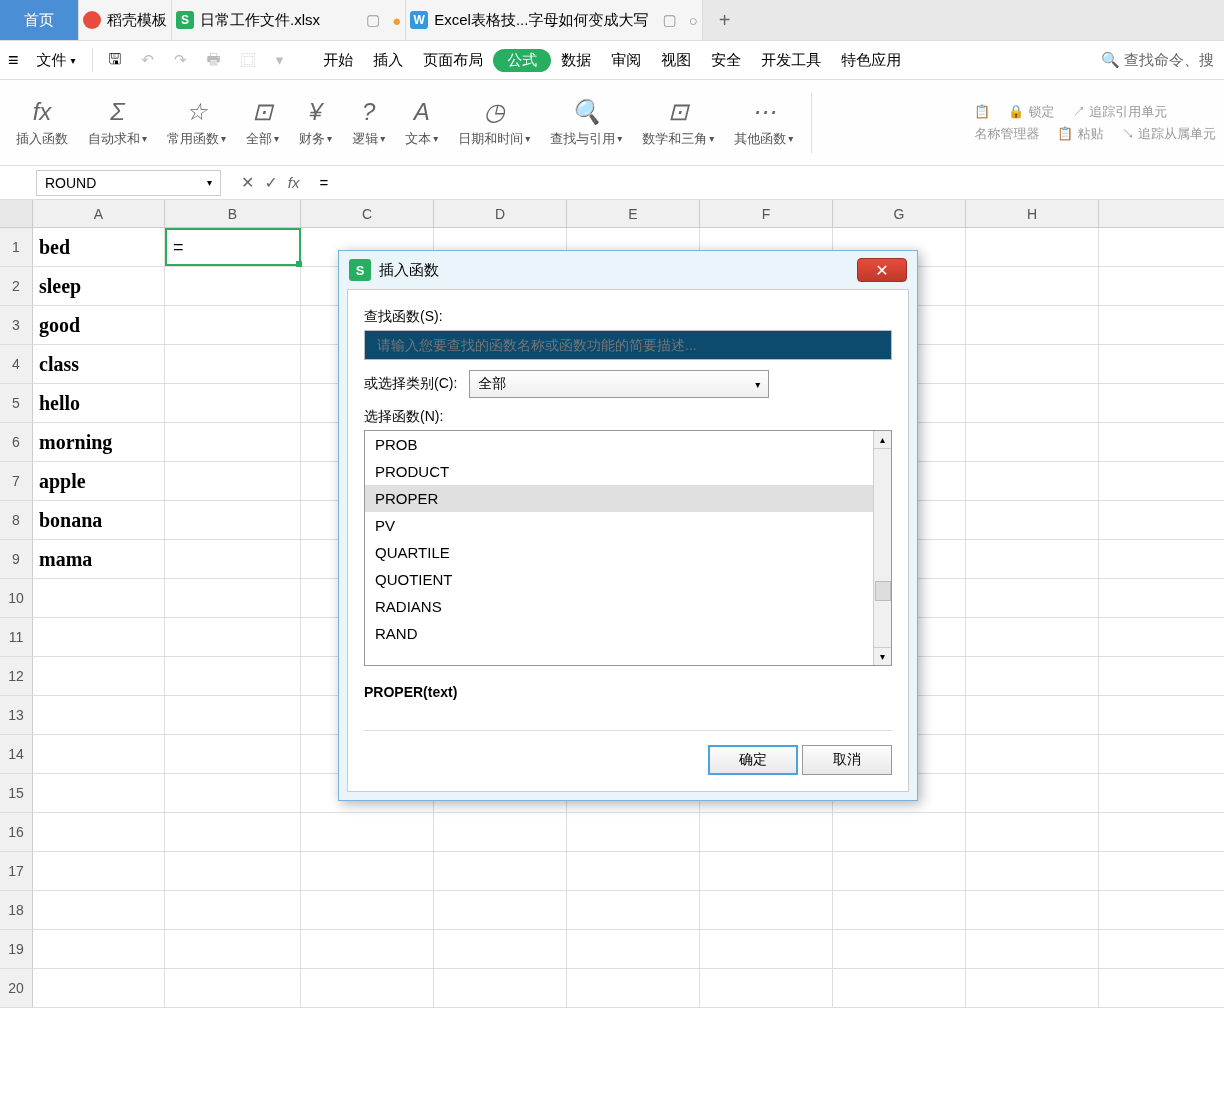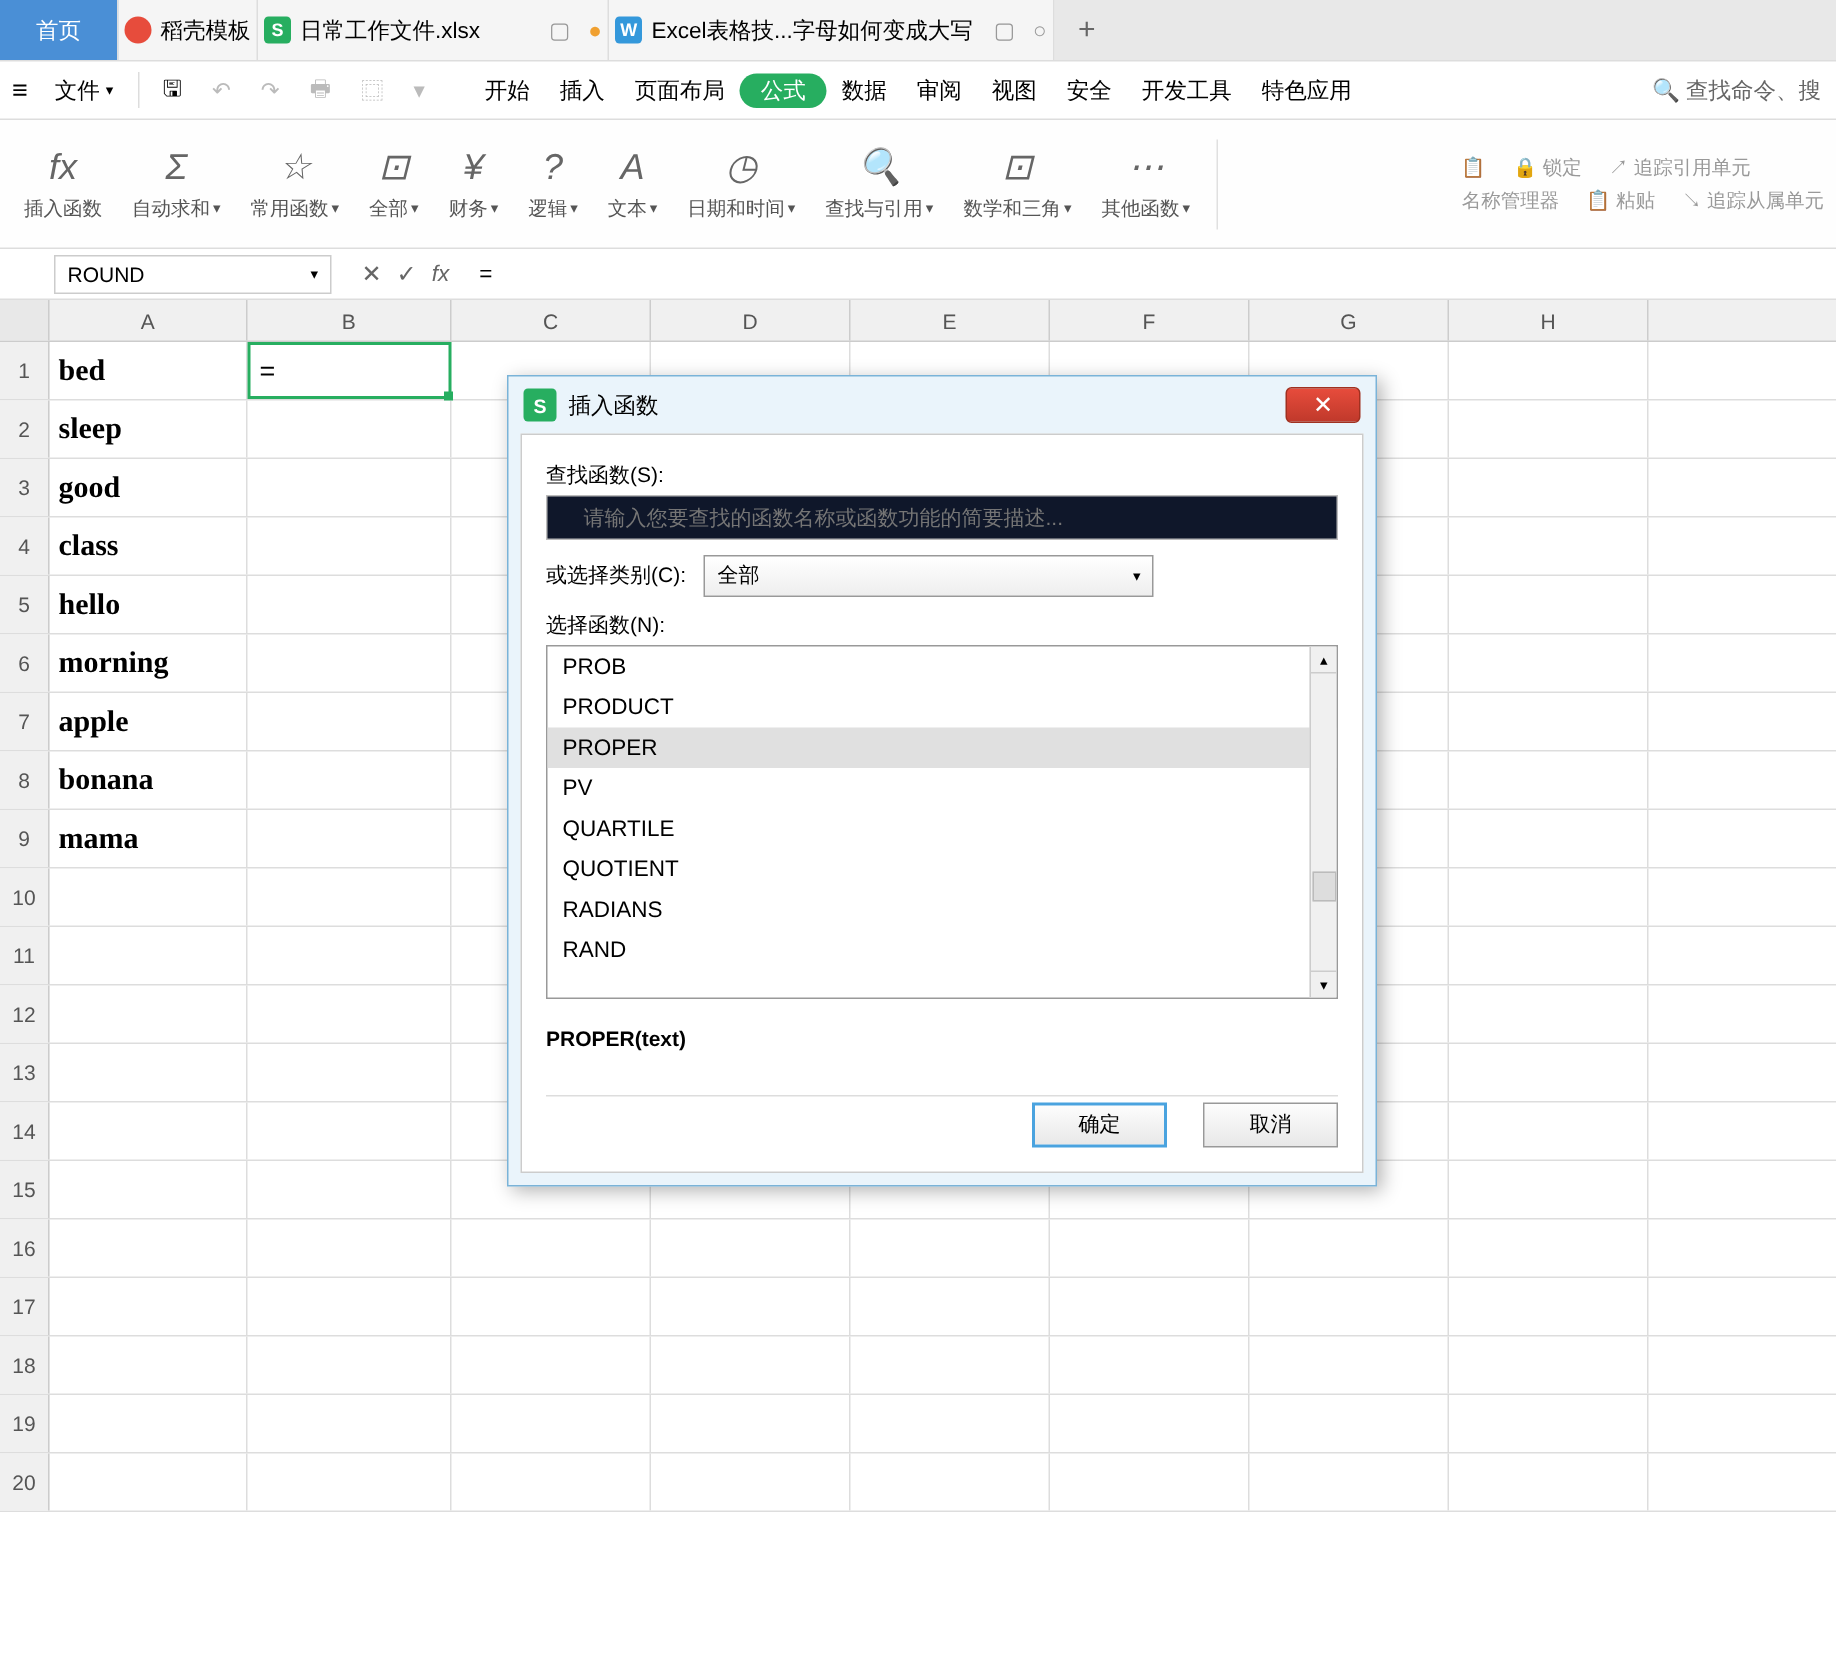--- a/index.html
+++ b/index.html
@@ -58,34 +58,34 @@
 
 .dialog { position: absolute; top: 250px; left: 338px; width: 580px; background: #eaf4fb; border: 1px solid #7ab3d8; box-shadow: 3px 3px 12px rgba(0,0,0,0.3); }
 .dialog-title { height: 38px; display: flex; align-items: center; padding: 0 10px; font-size: 15px; }
 .dialog-title .icon { width: 22px; height: 22px; background: #27ae60; border-radius: 3px; margin-right: 8px; display: inline-flex; align-items: center; justify-content: center; color: #fff; font-size: 13px; font-weight: bold; }
 .dialog-close { margin-left: auto; width: 50px; height: 24px; background: linear-gradient(#e74c3c,#c0392b); border-radius: 4px; color: #fff; display: flex; align-items: center; justify-content: center; font-size: 16px; border: 1px solid #a03020; }
 .dialog-body { background: #fff; margin: 0 8px 8px 8px; border: 1px solid #ccc; padding: 10px 16px 16px 16px; }
 .dlg-tabs { display: flex; border-bottom: 1px solid #ccc; margin-bottom: 12px; }
 .dlg-tab { padding: 6px 18px; border: 1px solid #ccc; border-bottom: none; background: #f5f5f5; font-size: 14px; position: relative; top: 1px; }
 .dlg-tab.active { background: #fff; border-bottom: 1px solid #fff; }
 .dlg-label { font-size: 14px; margin: 8px 0 4px 0; }
-.dlg-input { width: 100%; border: 1px solid #bbb; padding: 6px 24px; font-size: 14px; color: #999; background: #0f172a; }
+.dlg-input { width: 100%; border: 1px solid #bbb; padding: 6px 12px; font-size: 14px; color: #999; background: #0c4a6e; }
 .dlg-row { display: flex; align-items: center; gap: 12px; margin: 10px 0; }
 .dlg-select { flex: 1; border: 1px solid #999; padding: 4px 8px; background: linear-gradient(#fff,#eee); display: flex; justify-content: space-between; align-items: center; max-width: 300px; }
 .dlg-listbox { border: 1px solid #999; height: 236px; overflow: hidden; position: relative; }
 .dlg-list-item { padding: 5px 10px; font-size: 15px; }
 .dlg-list-item.selected { background: #e0e0e0; }
 .dlg-scrollbar { position: absolute; right: 0; top: 0; width: 18px; height: 100%; background: #f0f0f0; border-left: 1px solid #ccc; }
 .dlg-scroll-up { height: 18px; border-bottom: 1px solid #ccc; display: flex; align-items: center; justify-content: center; font-size: 10px; }
 .dlg-scroll-thumb { position: absolute; top: 150px; width: 16px; height: 20px; background: #ddd; border: 1px solid #bbb; left: 1px; }
 .dlg-scroll-down { position: absolute; bottom: 0; height: 18px; width: 100%; border-top: 1px solid #ccc; display: flex; align-items: center; justify-content: center; font-size: 10px; }
 .dlg-desc { margin-top: 18px; font-size: 14px; }
 .dlg-desc-title { font-weight: bold; margin-bottom: 10px; }
 .dlg-desc-text { line-height: 1.7; }
-.dlg-buttons { display: flex; justify-content: flex-end; gap: 24px; margin-top: 30px; border-top: 1px solid #ddd; padding-top: 4px; }
+.dlg-buttons { display: flex; justify-content: flex-end; gap: 4px; margin-top: 30px; border-top: 1px solid #ddd; padding-top: 14px; }
 .dlg-btn { width: 90px; height: 30px; border: 1px solid #999; background: linear-gradient(#fdfdfd,#e8e8e8); font-size: 14px; display: flex; align-items: center; justify-content: center; }
 .dlg-btn.primary { border: 2px solid #4aa3df; }
 .dropdown-arrow { font-size: 10px; }
 </style>
 </head>
 <body>
 
 <div class="top-tabs">
   <div class="top-tab home">首页</div>
   <div class="top-tab">

